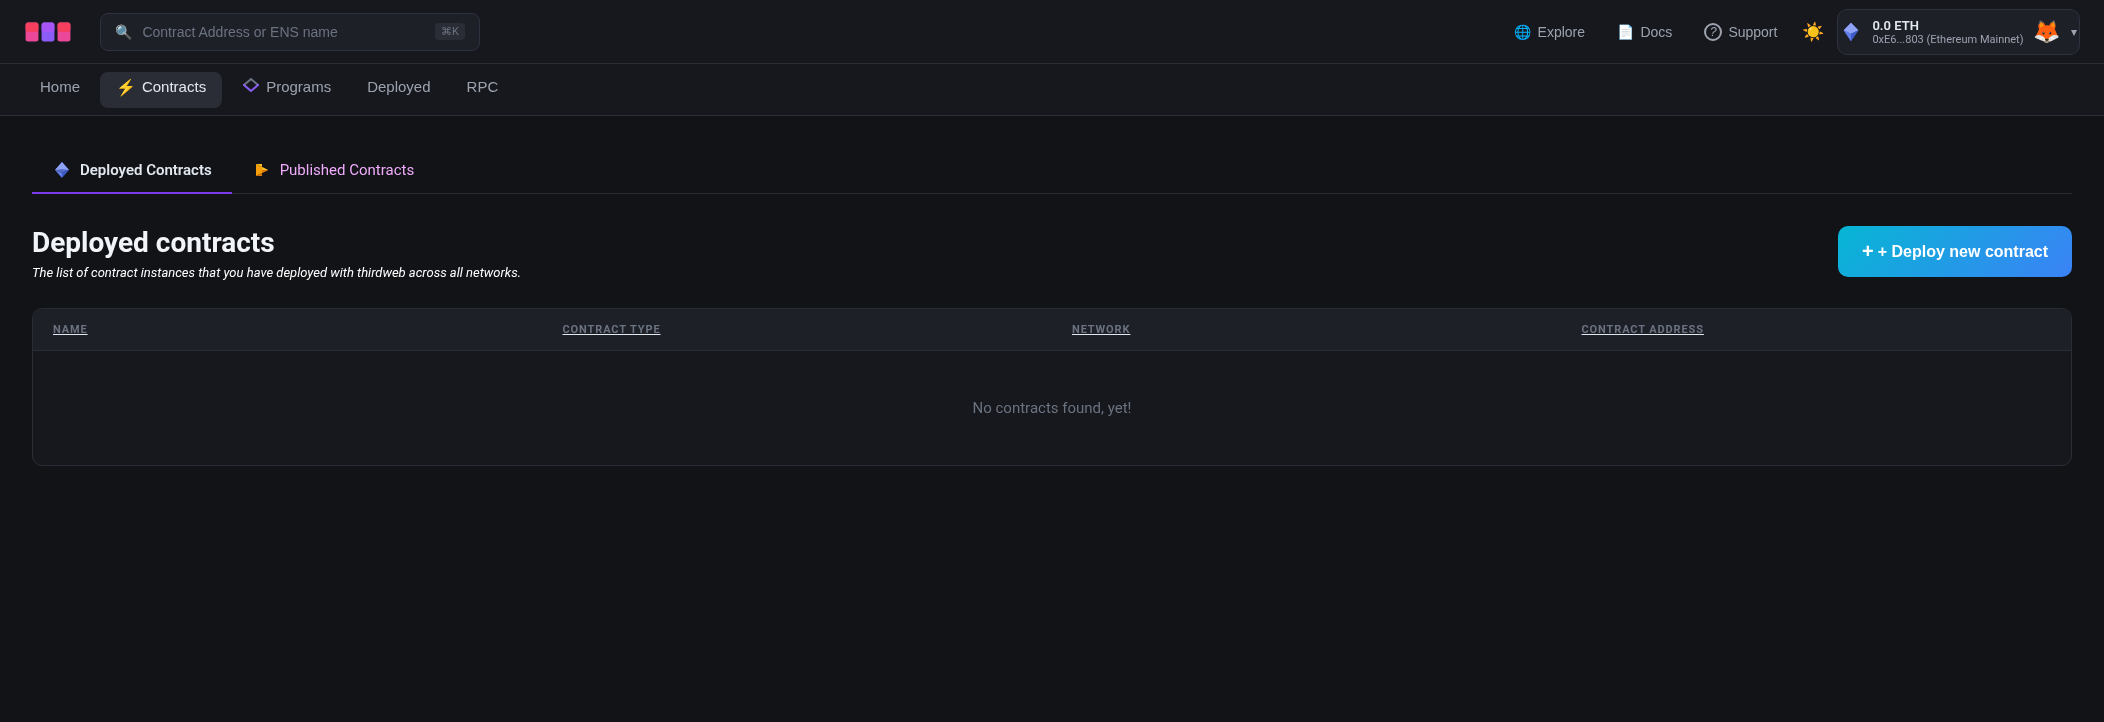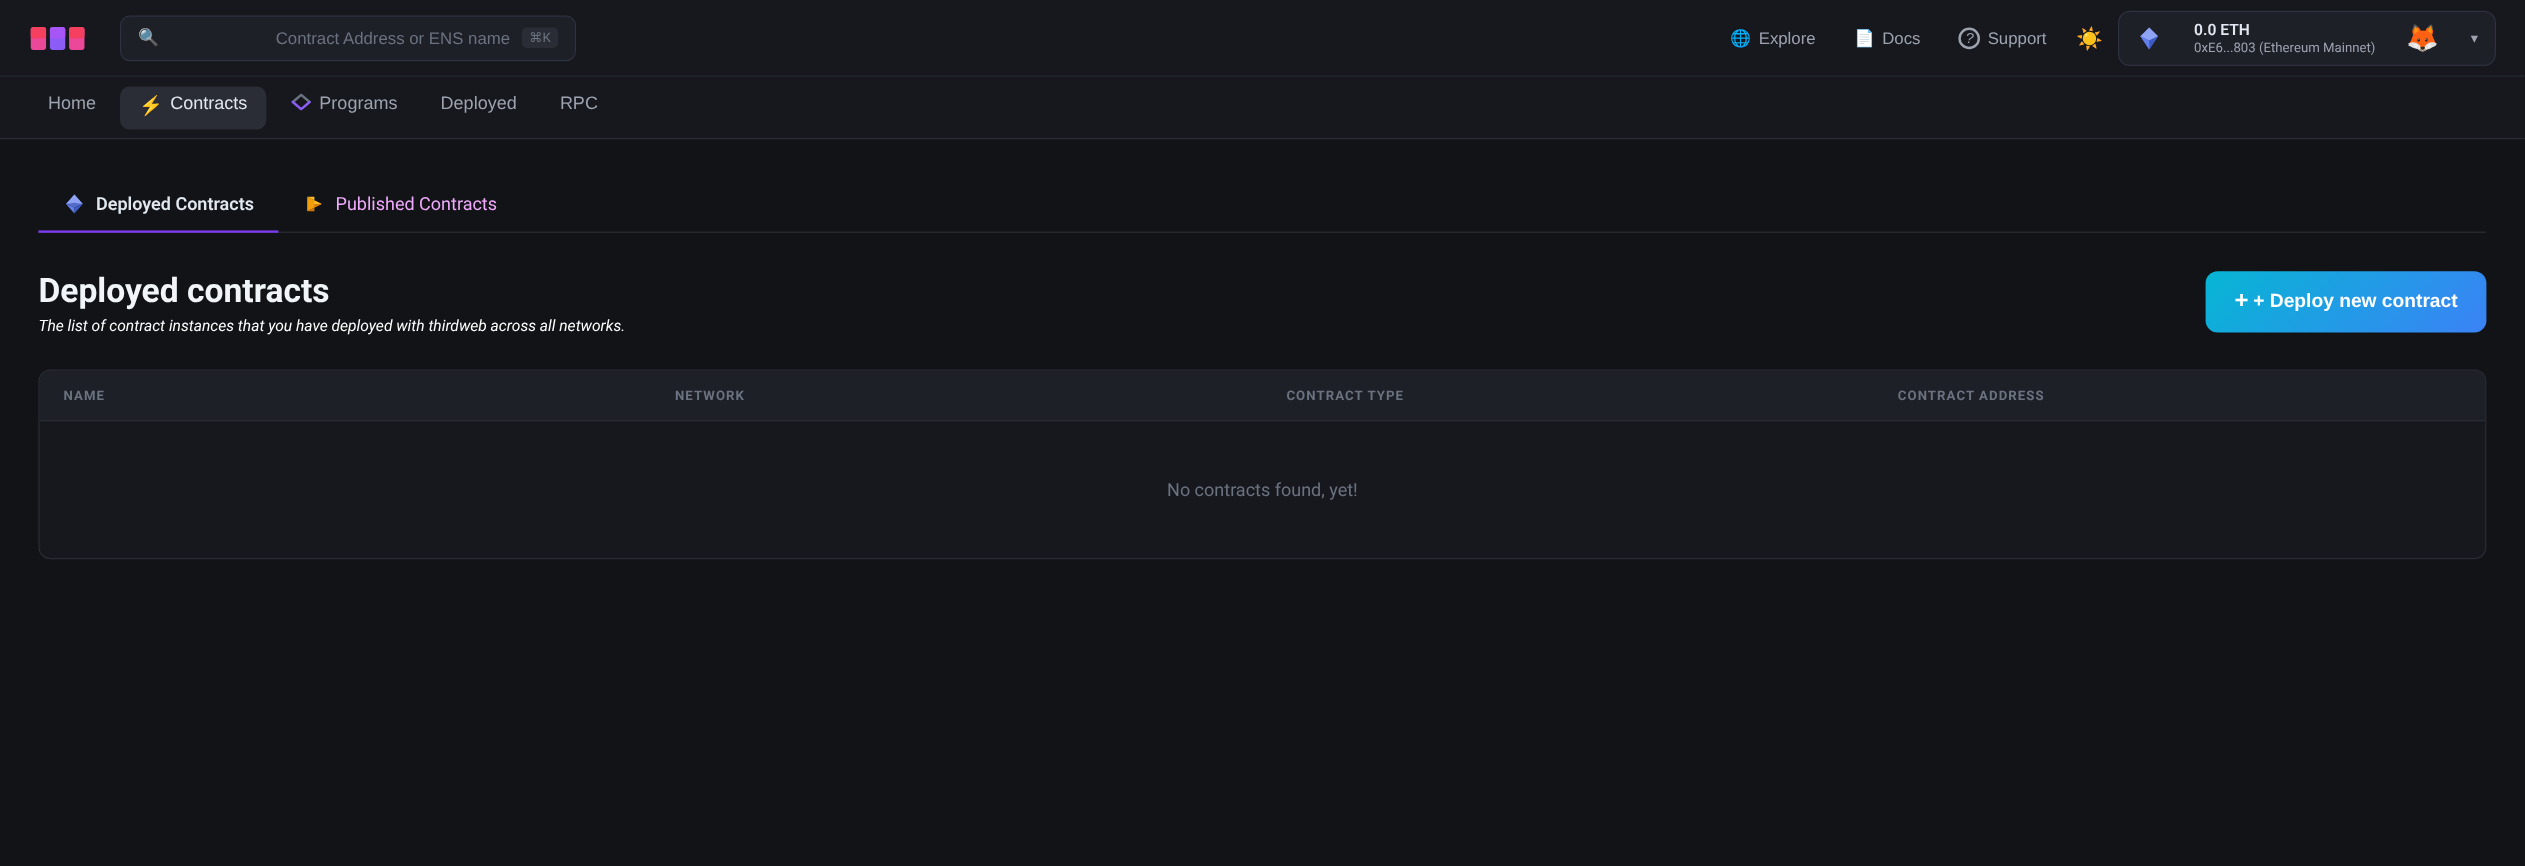--- a/index.html
+++ b/index.html
@@ -47,21 +47,20 @@
       max-width: 380px;
     }
 
     .search-bar input {
       background: transparent;
       border: none;
       outline: none;
       color: #7dd3fc;
       font-size: 14px;
       flex: 1;
-      text-align: right;
     }
 
     .search-bar input::placeholder {
       color: #6b7280;
     }
 
     .kbd {
       background: #2a2d35;
       border-radius: 4px;
       padding: 2px 6px;
@@ -101,22 +100,22 @@
       color: #9ca3af;
       font-size: 18px;
     }
 
     .wallet-widget {
       display: flex;
       align-items: center;
       background-color: #1e2028;
       border: 1px solid #2e3140;
       border-radius: 10px;
-      padding: 6px 14px;
-      gap: 26px;
+      padding: 6px 2px;
+      gap: 10px;
       cursor: pointer;
       height: 46px;
     }
 
     .wallet-diamond {
       width: 22px;
       height: 22px;
     }
 
     .wallet-info {
@@ -256,20 +255,21 @@
       border-radius: 10px;
       overflow: hidden;
       background: #16181d;
     }
 
     .table-header {
       display: grid;
       grid-template-columns: 1fr 1fr 1fr 1fr;
       background: #1e2028;
       border-bottom: 1px solid #2a2d35;
+      text-decoration: underline;
     }
 
     .th {
       padding: 14px 20px;
       font-size: 11px;
       font-weight: 700;
       letter-spacing: 0.08em;
       color: #6b7280;
       text-transform: uppercase;
     }
@@ -413,22 +413,22 @@
     </div>
     <button class="deploy-btn">
       <span style="font-size:20px;font-weight:900;">+</span>
       <span style="margin-left:-4px;">+ Deploy new contract</span>
     </button>
   </div>
 
   <div class="contracts-table">
     <div class="table-header">
       <div class="th">NAME</div>
+      <div class="th">CONTRACT TYPE</div>
       <div class="th">NETWORK</div>
-      <div class="th">CONTRACT TYPE</div>
       <div class="th">CONTRACT ADDRESS</div>
     </div>
     <div class="table-body">
       <span class="empty-message">No contracts found, yet!</span>
     </div>
   </div>
 
 </main>
 
 </body></html>

